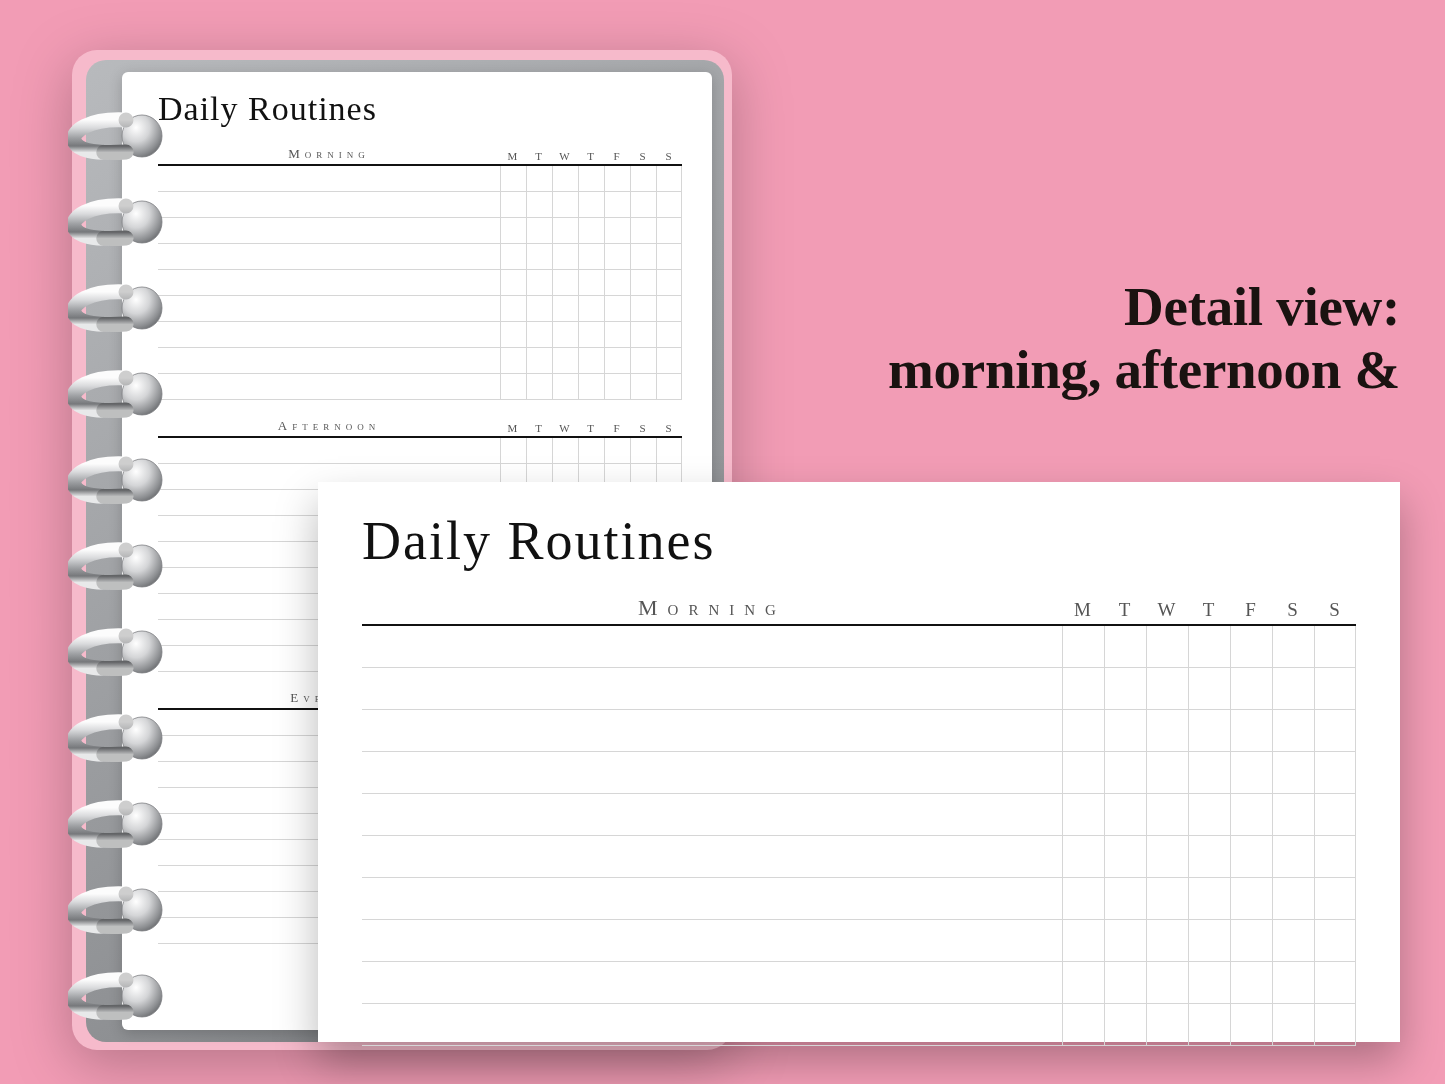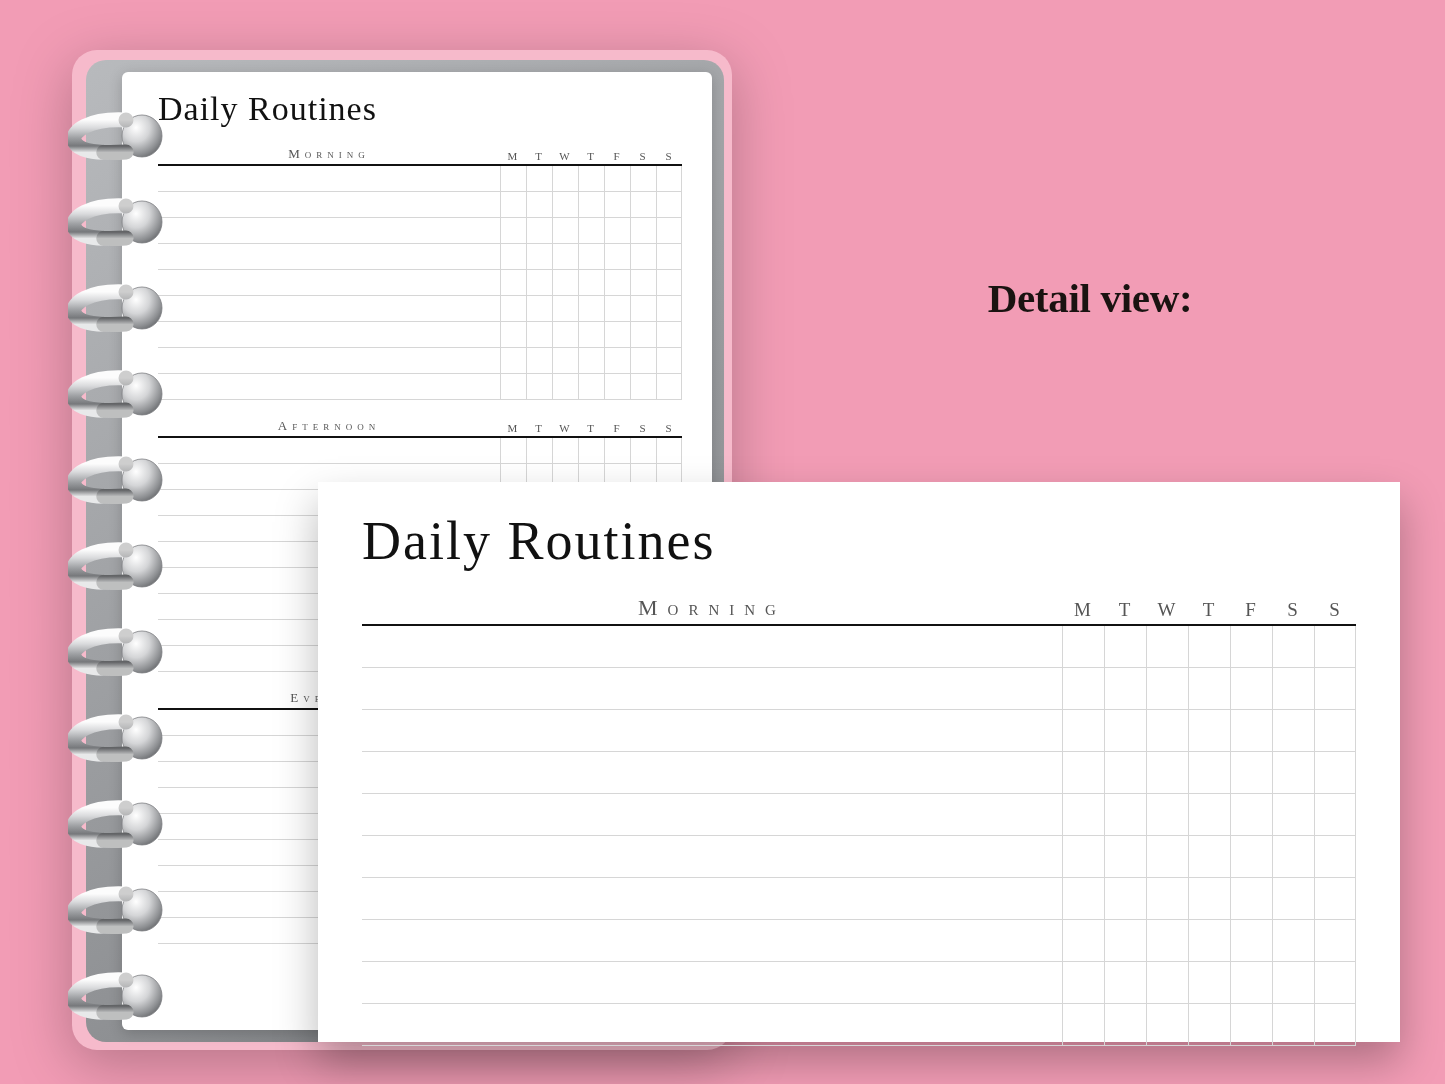--- a/index.html
+++ b/index.html
@@ -11,23 +11,23 @@
     font-family: Georgia, 'Times New Roman', serif;
     overflow: hidden;
   }
 
   
   .caption {
     position: absolute;
     top: 275px;
     left: 780px;
     width: 620px;
-    text-align: center;
+    text-align: right;
     color: #1a1311;
-    font-size: 41px;
+    font-size: 55px;
     line-height: 1.15;
     font-weight: 560;
     letter-spacing: -0.3px;
   }
 
   
   .planner-wrap {
     position: absolute;
     top: 50px;
     left: 72px;
@@ -189,20 +189,21 @@
   }
   .detail-grid .cell.last {
     border-right: 1px solid #d6d6d6;
   }
 </style>
 </head>
 <body>
 
 <div class="caption">
   <div>Detail view:</div>
+  <div>morning, afternoon &amp;</div>
 </div>
 
 <div class="planner-wrap">
   <div class="planner-back1"></div>
   <div class="planner-back2"></div>
   <div class="planner-page">
     <div class="page-title">Daily Routines</div>
     <div id="planner-sections">
         <div class="section">
           <div class="section-head">

